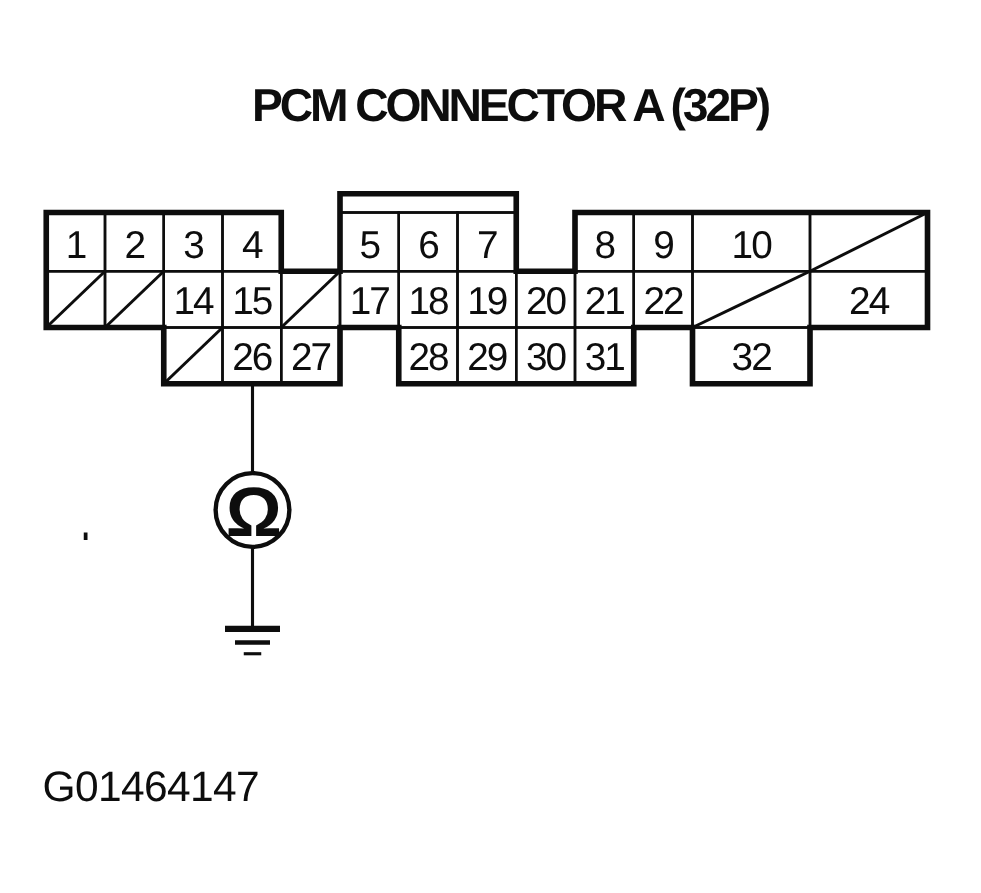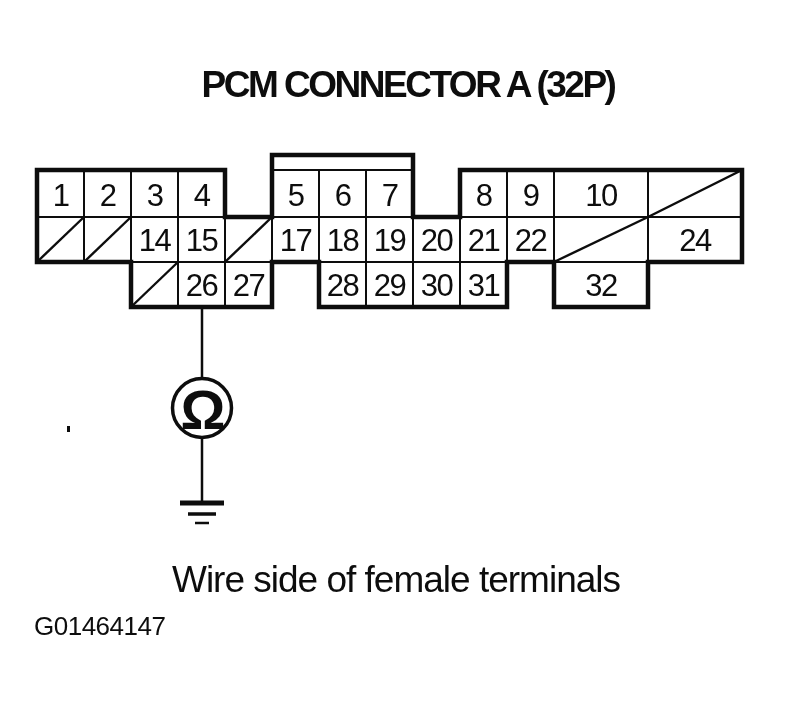--- a/index.html
+++ b/index.html
@@ -17,21 +17,21 @@
   .wire-label {
     left:224px; top:339px;
     font-size:37px; font-weight:bold; letter-spacing:-2.5px;
   }
   .caption {
     left:396px; top:559px; transform:translateX(-50%);
     font-size:37px; letter-spacing:-1px;
   }
   .figure-id {
     left:34px; top:611px;
-    font-size:26px; letter-spacing:-0.5px;
+    font-size:34px; letter-spacing:-0.5px;
   }
   .artifact-dot {
     left:67px; top:426px; width:3px; height:6px; background:#0d0d0d;
   }
   svg.diagram { position:absolute; left:0; top:0; }
   .cell  { fill:none; stroke:#0d0d0d; stroke-width:2; }
   .outline { fill:none; stroke:#0d0d0d; stroke-width:4.5; stroke-linejoin:miter; }
   .diag  { stroke:#0d0d0d; stroke-width:2.4; }
   .wire  { stroke:#0d0d0d; stroke-width:2.5; }
   .gnd1  { stroke:#0d0d0d; stroke-width:5; }
@@ -147,17 +147,16 @@
         <line class="gnd1" x1="180" y1="503" x2="224" y2="503"></line>
         <line class="gnd2" x1="188" y1="514" x2="216" y2="514"></line>
         <line class="gnd3" x1="195" y1="523" x2="209" y2="523"></line>
       </g>
     </g>
   </svg>
 
 
   <div class="abs artifact-dot"></div>
 
-  <div class="abs caption">Wire side of female terminals</div>
 
   <div class="abs figure-id">G01464147</div>
 
 </div>
 
 </body></html>

